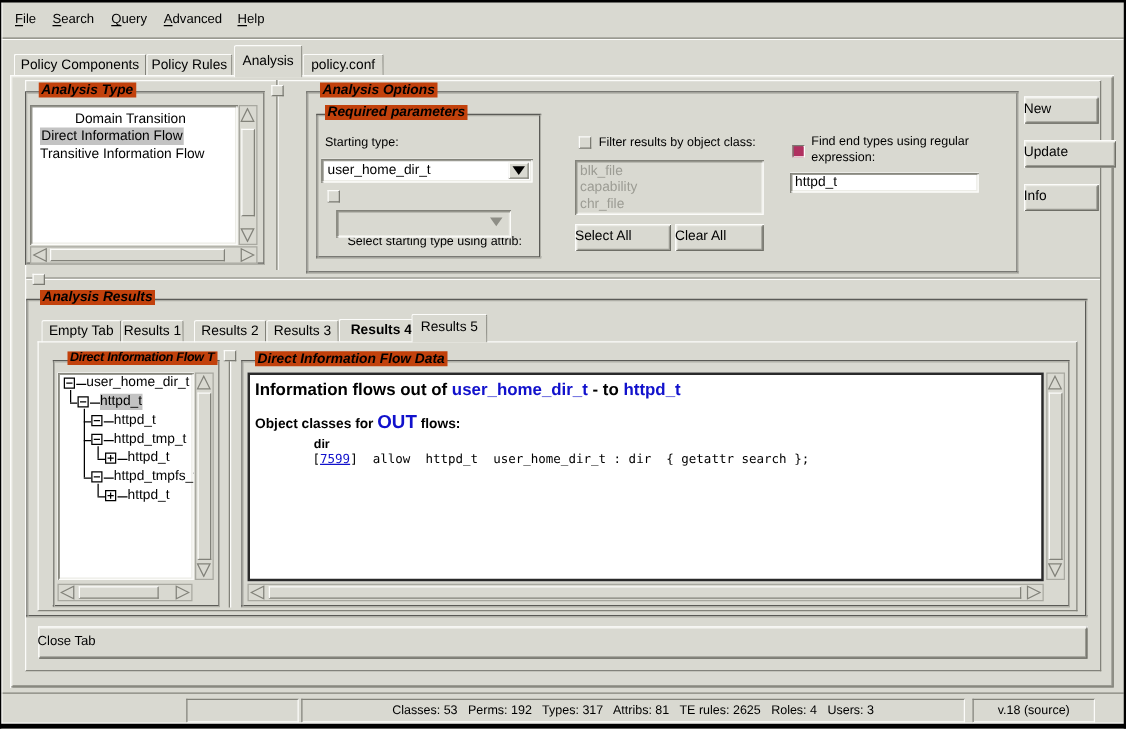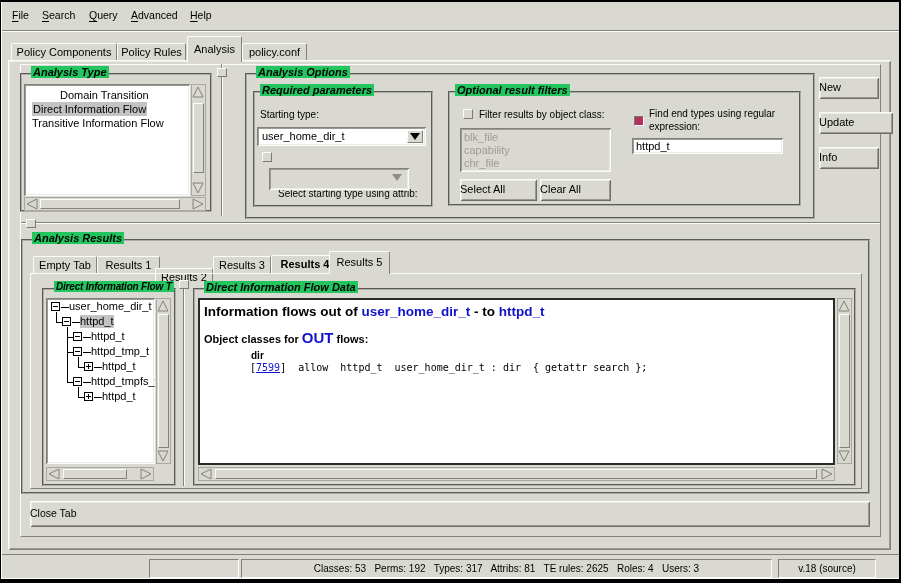--- a/index.html
+++ b/index.html
@@ -27,21 +27,21 @@
          border-top:1px solid #fcfcfa; border-left:1px solid #fcfcfa; border-right:1px solid #82827a;
          border-top-left-radius:2px; border-top-right-radius:2px; }
   .tab.inactive { top:43px; height:18px; line-height:17px; }
   .tab.active   { top:36px; height:26px; line-height:24px; z-index:5; }
   
   #nb-frame { position:absolute; left:8px; top:60px; width:883px; height:490px; background:#d9d9d1; }
   #tab-inner { position:absolute; left:20px; top:64px; width:861px; height:473px; }
   
   .gb { position:absolute; }
   .gb .gb-border { position:absolute; left:0; right:0; bottom:0; border:2px groove #aeaea6; }
-  .gb .gb-label { position:absolute; left:11px; top:0; background:#22c55e; padding:0 2px;
+  .gb .gb-label { position:absolute; left:11px; top:0; background:#c2410c; padding:0 2px;
                   font-size:11px; font-weight:bold; font-style:italic; color:#000; white-space:nowrap; }
   
   .white-box { background:#fff; position:absolute; }
   .lb-item { position:absolute; left:8px; font-size:11px; line-height:14px; height:14px; white-space:pre; color:#000; }
   .lb-item.selected { background:#c3c3c3; padding:0 1px; }
   .lb-item.disabled { color:#9c9c94; }
   
   .sb { position:absolute; background:#d9d9d1; border:1px solid #a8a8a0; }
   .sb-arrow { position:absolute; width:12px; height:12px; }
   .sb-thumb { position:absolute; background:#d9d9d1;
@@ -182,24 +182,20 @@
   <div class="cb" style="left:262px; top:152px;"></div>
   <div class="small-label" style="left:278px; top:152px;margin-top:36px;">Select starting type using attrib:</div>
 
   <div class="combo" style="left:269px; top:168px; width:140px; height:22px;">
     <div class="entry" style="background:#d9d9d1;"></div>
     <div class="arrow-btn" style="right:4px; top:4px; width:16px; height:13px;">
       <div class="tri-down" style="margin:2px auto 0; border-top-color:#8e8e86;"></div>
     </div>
   </div>
 
-  <div class="gb" style="left:448px; top:84px; width:353px; height:122px;">
-    <div class="gb-border" style="top:7px;"></div>
-    <div class="gb-label" style="left:7px;">Optional result filters</div>
-  </div>
   <div class="cb" style="left:463px; top:109px;"></div>
   <div class="small-label" style="left:479px; top:109px;">Filter results by object class:</div>
 
   <div class="sunken2" style="position:absolute; left:460px; top:128px; width:151px; height:44px; background:#d9d9d1;" id="objclass-listbox">
       <div class="lb-item disabled" style="left: 4px; top: 2px;">blk_file</div>
       <div class="lb-item disabled" style="left: 4px; top: 15px;">capability</div>
       <div class="lb-item disabled" style="left: 4px; top: 28px;">chr_file</div>
     </div>
   <div class="btn" style="left:460px; top:179px; width:77px; height:22px; line-height:21px;">Select All</div>
   <div class="btn" style="left:540px; top:179px; width:71px; height:22px; line-height:21px;">Clear All</div>
@@ -220,22 +216,22 @@
   <div class="sash-line-h" style="left:21px; top:222px; width:859px;"></div>
   <div class="sash-handle" style="left:26px; top:219px;"></div>
 
   <div class="gb" style="left:21px; top:232px; width:849px; height:262px;">
     <div class="gb-border" style="top:7px;"></div>
     <div class="gb-label">Analysis Results</div>
   </div>
 
   <div id="results-tabs">
       <div class="tab inactive" style="left: 33px; width: 64px; top: 256px; height: 18px; line-height: 17px;">Empty Tab</div>
-      <div class="tab inactive" style="left: 97px; width: 63px; top: 256px; height: 18px; line-height: 17px;">Results 1</div>
-      <div class="tab inactive" style="left: 155px; width: 58px; top: 256px; height: 18px; line-height: 17px; margin-top: 12px;">Results 2</div>
+      <div class="tab inactive" style="left: 97px; width: 50px; top: 256px; height: 18px; line-height: 17px;">Results 1</div>
+      <div class="tab inactive" style="left: 155px; width: 58px; top: 256px; height: 18px; line-height: 17px;">Results 2</div>
       <div class="tab inactive" style="left: 213px; width: 58px; top: 256px; height: 18px; line-height: 17px;">Results 3</div>
       <div class="tab inactive" style="left: 271px; width: 68px; top: 255px; height: 18px; line-height: 17px; font-weight: bold;">Results 4</div>
       <div class="tab active" style="left: 329px; width: 61px; top: 251px; height: 23px; line-height: 21px;">Results 5</div>
     </div>
   <div class="raised" style="position:absolute; left:30px; top:273px; width:832px; height:216px;"></div>
 
   <div class="gb" style="left:42px; top:281px; width:134px; height:205px; overflow:hidden;">
     <div class="gb-border" style="top:7px;"></div>
     <div class="gb-label" style="left:12px; font-size:10px; max-width:120px; overflow:hidden; letter-spacing:-0.2px;">Direct Information Flow T</div>
   </div>

